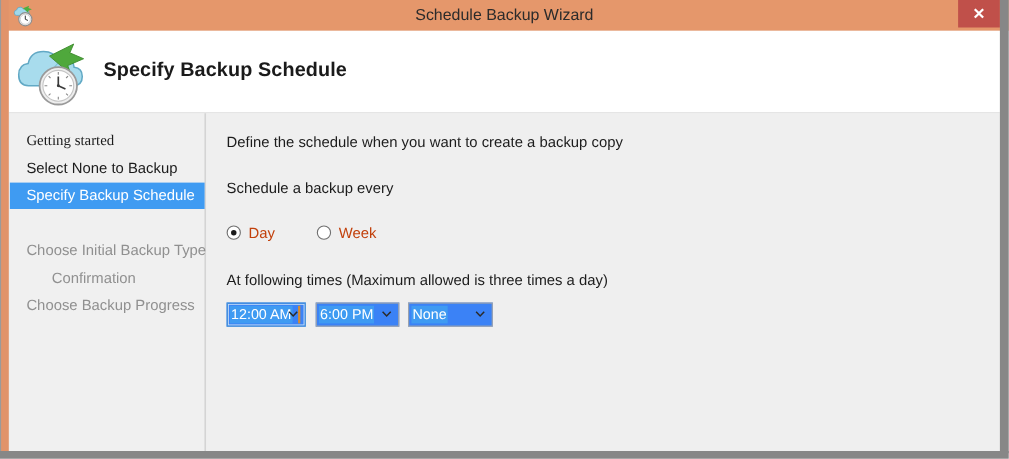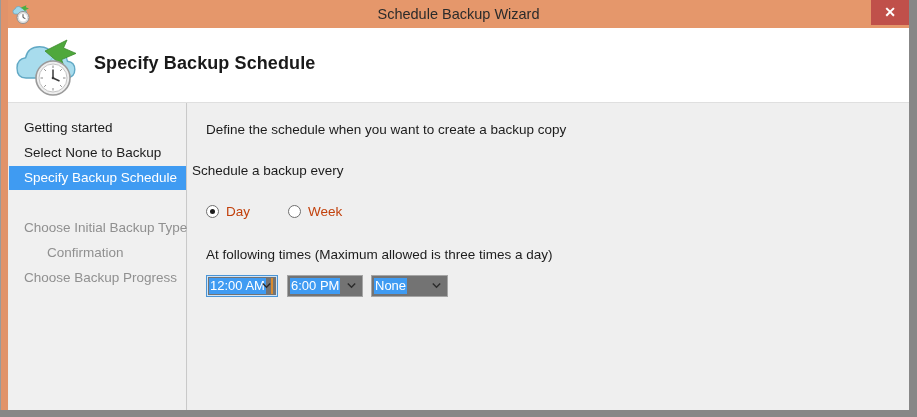--- a/index.html
+++ b/index.html
@@ -147,21 +147,21 @@
   }
 
   
   .ct {
     position: absolute;
     font-size: 13.5px;
     color: #1c1c1c;
     white-space: nowrap;
   }
   .lead   { left: 18px; top: 19px; }
-  .every  { left: 4px; top: 60px; }
+  .every  { left: 18px; top: 60px; }
   .times  { left: 18px; top: 144px; }
 
   
   .radio-group { position: absolute; left: 18px; top: 100px; }
   .radio {
     position: absolute;
     top: 0;
     height: 18px;
     cursor: pointer;
     white-space: nowrap;
@@ -192,21 +192,21 @@
   }
   .radio-day  { left: 0px; }
   .radio-week { left: 82px; }
 
   
   .dd-row { position: absolute; left: 18px; top: 172px; }
   .dropdown {
     position: absolute;
     top: 0;
     height: 22px;
-    background: #737373;
+    background: #3b82f6;
     border: 1px solid #a5a5a5;
     box-sizing: border-box;
     cursor: pointer;
   }
   .dropdown.focused {
     border: 1px solid #4a95d6;
     box-shadow: 0 0 0 1px #cfe3f5 inset;
   }
   .dd-value {
     position: absolute;
@@ -279,21 +279,21 @@
         </g>
         <line x1="41" y1="42" x2="41" y2="33.5" stroke="#3a3a3a" stroke-width="1.5"></line>
         <line x1="41" y1="42" x2="47.5" y2="45" stroke="#3a3a3a" stroke-width="1.5"></line>
         <circle cx="41" cy="42" r="1.3" fill="#3a3a3a"></circle>
       </svg>
     </div>
     <div class="header-title">Specify Backup Schedule</div>
   </div>
 
   <div class="sidebar">
-    <div class="nav-item" style="top:13px;">Getting started</div>
+    <div class="nav-item" style="top:13px;font-family:Liberation Serif, serif;">Getting started</div>
     <div class="nav-item" style="top:38px;">Select None to Backup</div>
     <div class="nav-item active" style="top:63px;">Specify Backup Schedule</div>
     <div class="nav-item disabled" style="top:113px;">Choose Initial Backup Type</div>
     <div class="nav-item disabled" style="top:138px;margin-left:23px;">Confirmation</div>
     <div class="nav-item disabled" style="top:163px;">Choose Backup Progress</div>
   </div>
 
   <div class="content">
 
     <div class="ct lead">Define the schedule when you want to create a backup copy</div>

